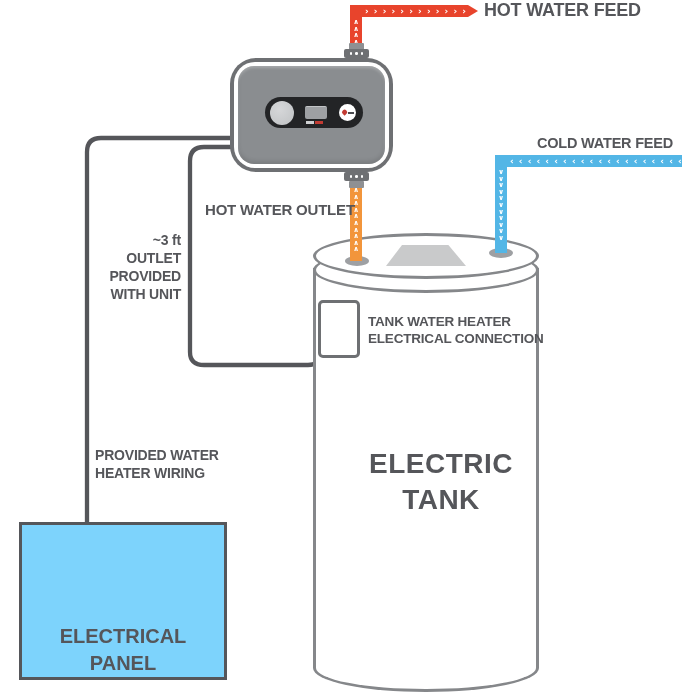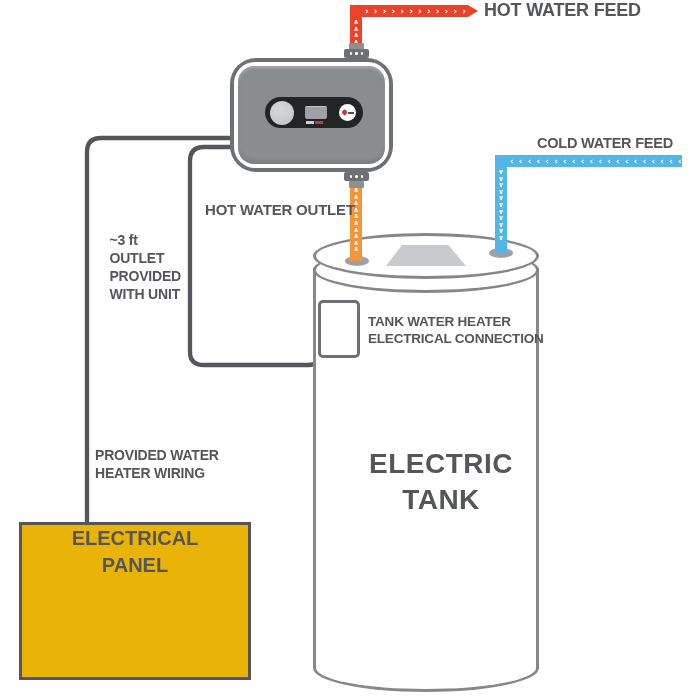--- a/index.html
+++ b/index.html
@@ -6,21 +6,21 @@
   #canvas{
     position:relative;width:700px;height:700px;background:#fff;overflow:hidden;
     font-family:"Liberation Sans",sans-serif;
   }
   .abs{position:absolute;box-sizing:border-box;}
   
   .lbl{
     position:absolute;font-weight:bold;color:var(--text_gray);
     font-size:14px;line-height:17.5px;letter-spacing:-0.2px;white-space:nowrap;
   }
-  .lbl-right{}
+  .lbl-right{text-align:right;}
   .big-lbl{font-size:28px;line-height:36px;letter-spacing:0.5px;text-align:center;}
   .panel-lbl{font-size:20px;line-height:27px;text-align:center;letter-spacing:0;}
   
   #wires{position:absolute;left:0;top:0;}
   #wires path{stroke:var(--wire_gray);stroke-width:4.3;fill:none;}
   
   .tank-body{
     left:313px;top:268px;width:226px;height:424px;background:#fff;
     border-left:3.5px solid var(--outline_gray);
     border-right:3.5px solid var(--outline_gray);
@@ -69,23 +69,23 @@
   .brandmark b{display:block;width:8px;height:2.5px;background:#cfd0d2;}
   .brandmark i{display:block;width:8px;height:2.5px;background:var(--brand_red);}
   .logo{position:absolute;left:74px;top:7px;width:17px;height:17px;border-radius:50%;background:#fff;
         display:flex;align-items:center;justify-content:center;gap:1.5px;}
   .logo .flame{width:4.5px;height:4.5px;background:var(--brand_red);border-radius:50% 50% 50% 0;
                transform:rotate(-45deg);}
   .logo .word{width:6px;height:2px;background:#4a4b50;}
   
   .conn-box{left:318px;top:300px;width:42px;height:58px;background:#fff;
             border:3px solid var(--unit_border);border-radius:5px;}
-  .panel-box{left:19px;top:522px;width:232px;height:158px;background:#eab308;
+  .panel-box{left:19px;top:522px;width:208px;height:158px;background:#7dd3fc;
              border:3px solid var(--wire_gray);
-             display:flex;flex-direction:column;align-items:center;justify-content:flex-start;}
+             display:flex;flex-direction:column;align-items:center;justify-content:flex-end;}
 </style>
 </head>
 <body>
 
 <div id="canvas">
 
   <svg id="wires" width="700" height="700" viewBox="0 0 700 700">
     <path d="M 234 138 H 101 Q 87 138 87 152 V 522"></path>
     <path d="M 234 147 H 204 Q 190 147 190 161 V 352 Q 190 365 204 365 H 308 Q 320 365 320 353 V 348"></path>
   </svg>

